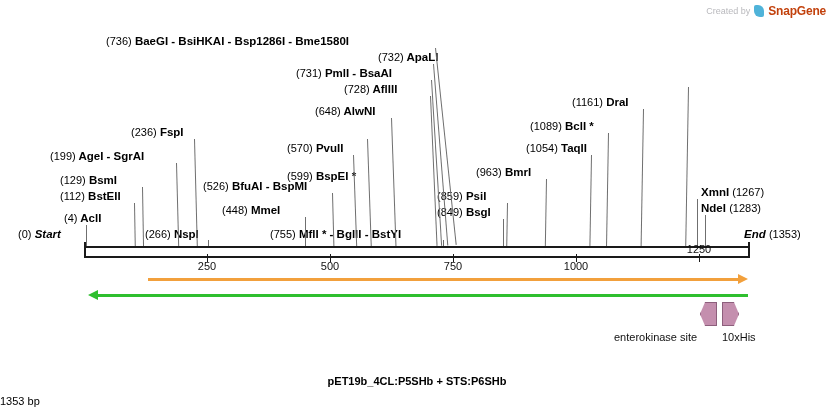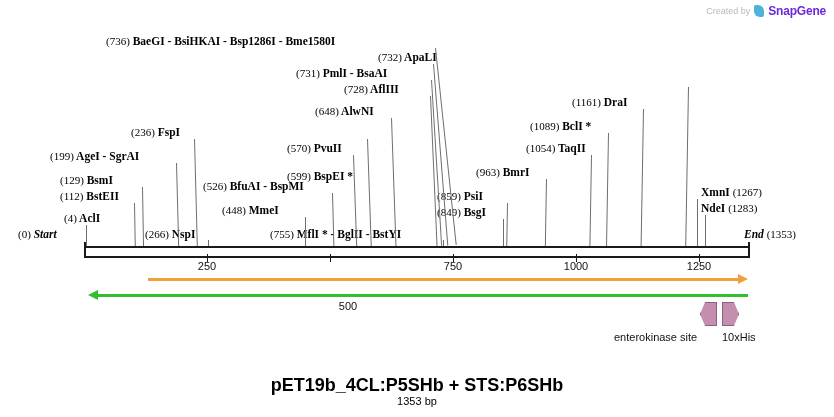--- a/index.html
+++ b/index.html
@@ -26,39 +26,38 @@
     top: 4px;
     display: flex;
     align-items: center;
     gap: 4px;
     font-size: 9px;
     color: #b9b9bd;
   }
   .wm .wm-brand {
     font-size: 12px;
     font-weight: bold;
-    color: #6d28d9;
+    color: #c2410c;
     letter-spacing: -0.2px;
   }
   .wm .wm-mark {
     width: 10px; height: 12px;
     background: #4fb3d9;
     border-radius: 2px 6px 2px 6px;
     display: inline-block;
   }
 
   
   .lab {
     position: absolute;
     font-size: 11.5px;
     font-weight: bold;
     color: #000;
     white-space: nowrap;
     line-height: 13px;
-    font-family: Liberation Serif, serif;
   }
   .lab .pos {
     font-weight: normal;
     font-size: 11px;
     color: #000;
   }
 
   
   .backbone {
     position: absolute;
@@ -131,27 +130,27 @@
   }
   .pent.right {
     clip-path: polygon(0 0, 70% 0, 100% 50%, 70% 100%, 0 100%);
   }
 
   .title {
     position: absolute;
     width: 834px;
     text-align: center;
     font-weight: bold;
-    font-size: 18px;
+    font-size: 11px;
     color: #000;
   }
   .subtitle {
     position: absolute;
     width: 834px;
-    text-align: center;
+    text-align: left;
     font-size: 11px;
     color: #000;
   }
 </style>
 </head>
 <body>
 
 <div id="map">
 
   <div class="wm">
@@ -292,27 +291,27 @@
   <div class="leader" style="left:208px; top:240px; height:6px;"></div>
   <div class="leader" style="left:443px; top:240px; height:6px;"></div>
 
   <div class="backbone"></div>
   <div class="endcap" style="left:84px; top:242px; height:16px;"></div>
   <div class="endcap" style="left:748px; top:242px; height:16px;"></div>
 
   <div class="tickline" style="left:207px; top:254px; height:8px;"></div>
   <div class="ticklabel" style="left:207px; top:260px;">250</div>
   <div class="tickline" style="left:330px; top:254px; height:8px;"></div>
-  <div class="ticklabel" style="left:348px; top:260px;margin-top:40px;">500</div>
+  <div class="ticklabel" style="left:330px; top:260px;">500</div>
   <div class="tickline" style="left:453px; top:254px; height:8px;"></div>
   <div class="ticklabel" style="left:453px; top:260px;">750</div>
   <div class="tickline" style="left:576px; top:254px; height:8px;"></div>
   <div class="ticklabel" style="left:576px; top:260px;">1000</div>
   <div class="tickline" style="left:699px; top:254px; height:8px;"></div>
-  <div class="ticklabel" style="left:699px; top:260px;">1250</div>
+  <div class="ticklabel" style="left:699px; top:243px;">1250</div>
 
   <div class="arrow-wrap" style="left:148px; top:274px; width:600px;">
     <div class="arrow-line" style="width:592px; background:#f2a03c;"></div>
     <div class="arrow-head" style="left:590px; border-left:10px solid #f2a03c;"></div>
   </div>
 
   <div class="arrow-wrap" style="left:88px; top:290px; width:660px;">
     <div class="arrow-line" style="left:10px; width:650px; background:#2fbf2f;"></div>
     <div class="arrow-head" style="left:0px; border-right:10px solid #2fbf2f;"></div>
   </div>

